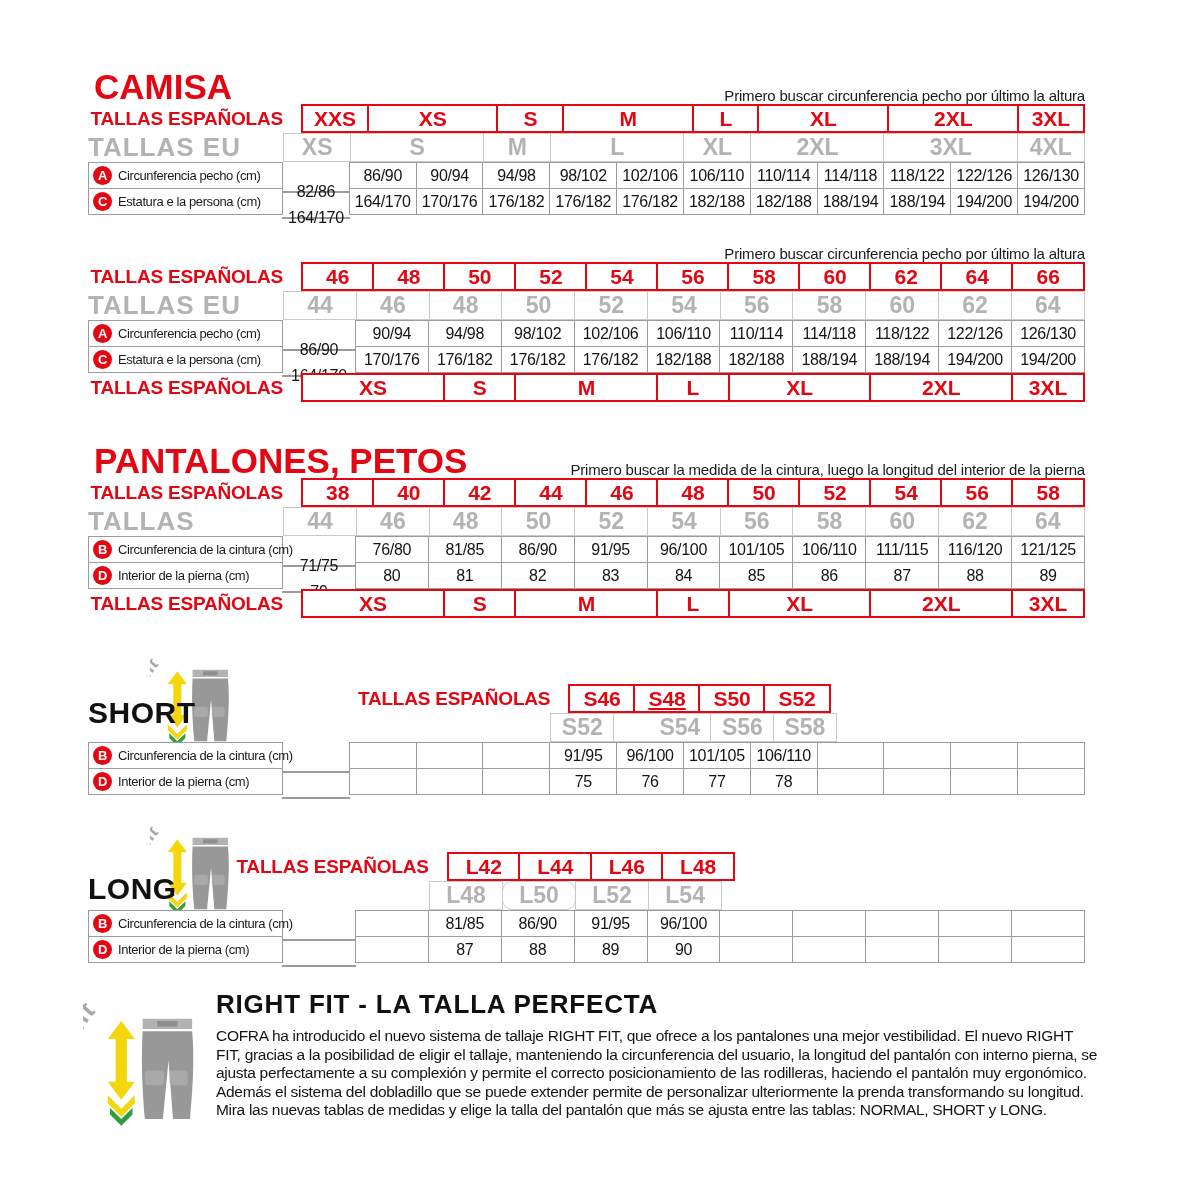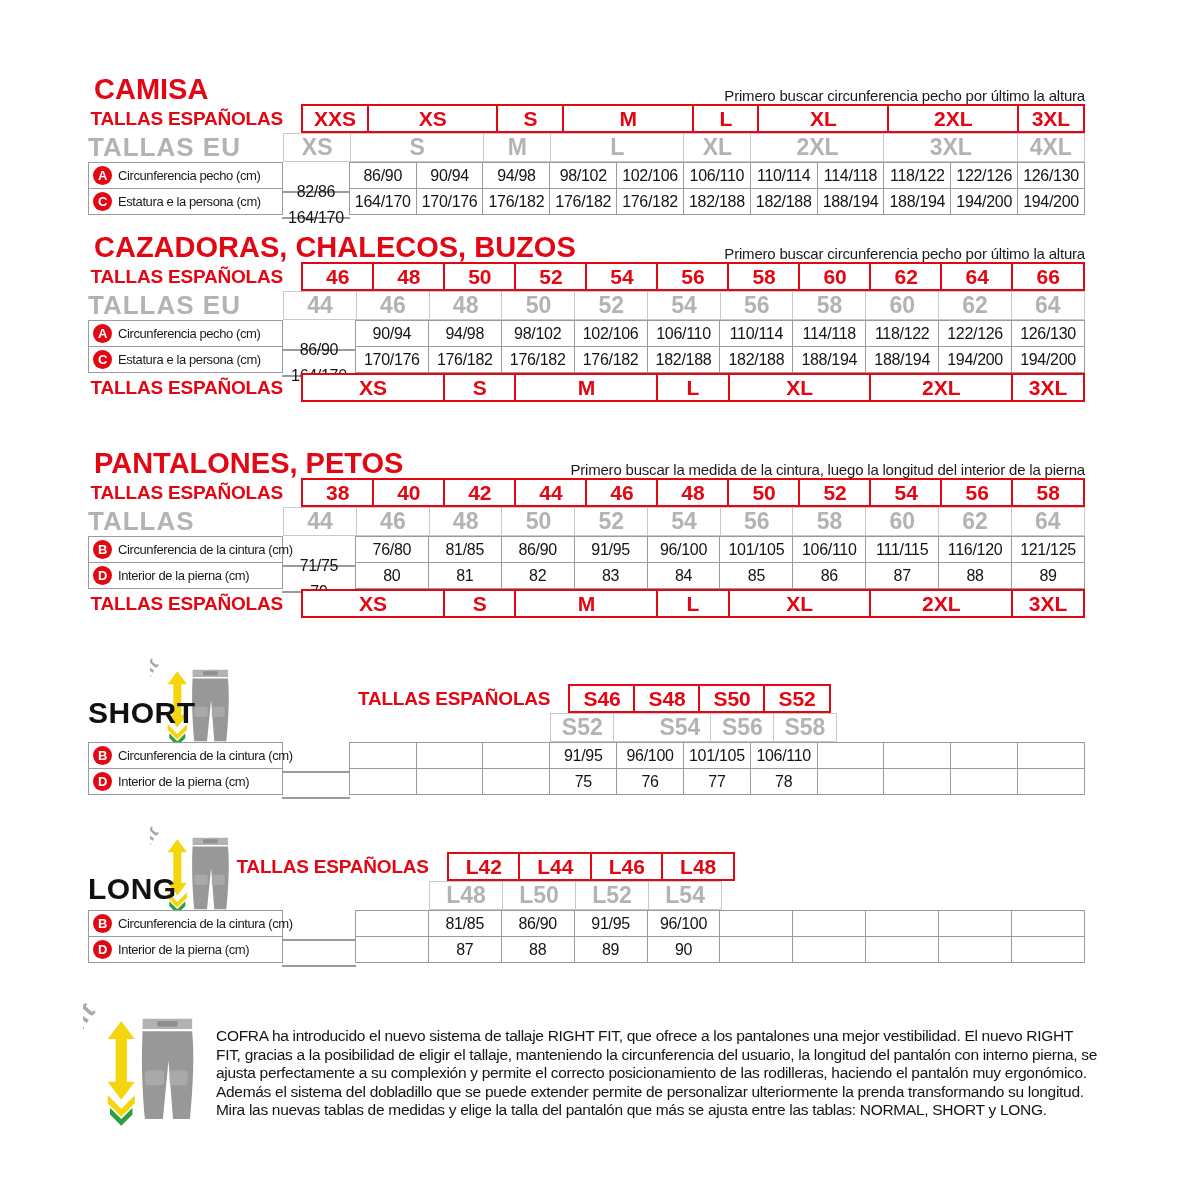--- a/index.html
+++ b/index.html
@@ -1,21 +1,21 @@
 <!DOCTYPE html>
 <html><head>
 <meta charset="utf-8">
 <style>
   html,body{margin:0;padding:0;background:#fff;}
   .page{position:relative;width:1200px;height:1200px;background:#fff;overflow:hidden;
         font-family:"Liberation Sans",sans-serif;color:#1a1a1a;}
   .section{position:absolute;left:88px;width:997px;}
   .sec-head{position:relative;height:30px;}
   .sec-title{position:absolute;left:6px;bottom:0;margin:0;color:var(--red);
-             font-size:29px;font-weight:bold;letter-spacing:0;line-height:1;}
+             font-size:35px;font-weight:bold;letter-spacing:0;line-height:1;}
   .note{position:absolute;right:0;bottom:0;font-size:15px;color:#1a1a1a;letter-spacing:-0.2px;}
   :root{--red:#e30613;--gray:#b3b3b3;--border:#9b9b9b;--grayline:#c9c9c9;}
 
   .trow{display:flex;align-items:stretch;}
   .trow.red-sizes{height:29px;}
   .trow.gray-sizes{height:29px;}
   .trow.data{height:27px;}
   .trow.data + .trow.data{margin-top:-1px;}
 
   .row-label{flex:none;display:flex;align-items:center;white-space:nowrap;}
@@ -137,21 +137,20 @@
           <div class="cell datacell">188/194</div>
           <div class="cell datacell">188/194</div>
           <div class="cell datacell">194/200</div>
           <div class="cell datacell">194/200</div>
         </div>
       </div>
   </div>
 
   <div class="section" style="top:232px;">
     <div class="sec-head">
-      <h2 class="sec-title">CAZADORAS, CHALECOS, BUZOS</h2>
       <div class="note">Primero buscar circunferencia pecho por último la altura</div>
     </div>
     <div class="table">
         <div class="trow red-sizes">
           <div class="row-label row-label-red" style="width: 195px;">TALLAS ESPAÑOLAS</div>
           <div class="cell szcell red" style="flex-grow: 1;">46</div>
           <div class="cell szcell red" style="flex-grow: 1;">48</div>
           <div class="cell szcell red" style="flex-grow: 1;">50</div>
           <div class="cell szcell red" style="flex-grow: 1;">52</div>
           <div class="cell szcell red" style="flex-grow: 1;">54</div>
@@ -306,21 +305,21 @@
 
   <div class="section" style="top:652px;height:170px;">
     <svg class="fit-logo" style="left:62px;top:-5px;" width="90" height="100">
       <use href="#rightfit-logo"></use>
     </svg>
     <div class="fit-name" style="top:44px;">SHORT</div>
     <div class="table fit-table" style="margin-top:32px;">
         <div class="trow red-sizes">
           <div class="row-label row-label-red" style="width: 462.333px;">TALLAS ESPAÑOLAS</div>
           <div class="cell szcell red" style="flex-grow: 1;">S46</div>
-          <div class="cell szcell red" style="flex-grow: 1;">S48</div>
+          <div class="cell szcell red" style="flex-grow: 1; text-decoration: underline;">S48</div>
           <div class="cell szcell red" style="flex-grow: 1;">S50</div>
           <div class="cell szcell red" style="flex-grow: 1;">S52</div>
           <div class="cell ghost" style="flex-grow: 4;"></div>
         </div>
         <div class="trow gray-sizes">
           <div class="row-label row-label-gray" style="width: 462.333px;"></div>
           <div class="cell szcell gray" style="flex-grow: 1;">S52</div>
           <div class="cell szcell gray" style="flex-grow: 1; padding-left: 35px;">S54</div>
           <div class="cell szcell gray" style="flex-grow: 1;">S56</div>
           <div class="cell szcell gray" style="flex-grow: 1;">S58</div>
@@ -375,21 +374,21 @@
           <div class="row-label row-label-red" style="width: 340.818px;">TALLAS ESPAÑOLAS</div>
           <div class="cell szcell red" style="flex-grow: 1;">L42</div>
           <div class="cell szcell red" style="flex-grow: 1;">L44</div>
           <div class="cell szcell red" style="flex-grow: 1;">L46</div>
           <div class="cell szcell red" style="flex-grow: 1;">L48</div>
           <div class="cell ghost" style="flex-grow: 5;"></div>
         </div>
         <div class="trow gray-sizes">
           <div class="row-label row-label-gray" style="width: 340.818px;"></div>
           <div class="cell szcell gray" style="flex-grow: 1;">L48</div>
-          <div class="cell szcell gray" style="flex-grow: 1;">L50</div>
+          <div class="cell szcell gray" style="flex-grow: 1; border-radius: 10px;">L50</div>
           <div class="cell szcell gray" style="flex-grow: 1;">L52</div>
           <div class="cell szcell gray" style="flex-grow: 1;">L54</div>
           <div class="cell ghost" style="flex-grow: 5;"></div>
         </div>
         <div class="trow data">
           <div class="cell label-cell" style="width: 195px;">
             <span class="licon">B</span>
             <span>Circunferencia de la cintura (cm)</span>
           </div>
           <div class="cell datacell"></div>
@@ -421,16 +420,17 @@
           <div class="cell datacell"></div>
           <div class="cell datacell"></div>
         </div>
       </div>
   </div>
 
   <div class="section" style="top:985px;height:200px;">
     <svg class="fit-logo" style="left:-5px;top:2px;" width="126" height="140">
       <use href="#rightfit-logo"></use>
     </svg>
+    <h2 class="rf-title">RIGHT FIT - LA TALLA PERFECTA</h2>
     <div class="rf-par">COFRA ha introducido el nuevo sistema de tallaje RIGHT FIT, que ofrece a los pantalones una mejor vestibilidad. El nuevo RIGHT FIT, gracias a la posibilidad de eligir el tallaje, manteniendo la circunferencia del usuario, la longitud del pantalón con interno pierna, se ajusta perfectamente a su complexión y permite el correcto posicionamiento de las rodilleras, haciendo el pantalón muy ergonómico. Además el sistema del dobladillo que se puede extender permite de personalizar ulteriormente la prenda transformando su longitud. Mira las nuevas tablas de medidas y elige la talla del pantalón que más se ajusta entre las tablas: NORMAL, SHORT y LONG.</div>
   </div>
 
 </div>
 
 </body></html>

